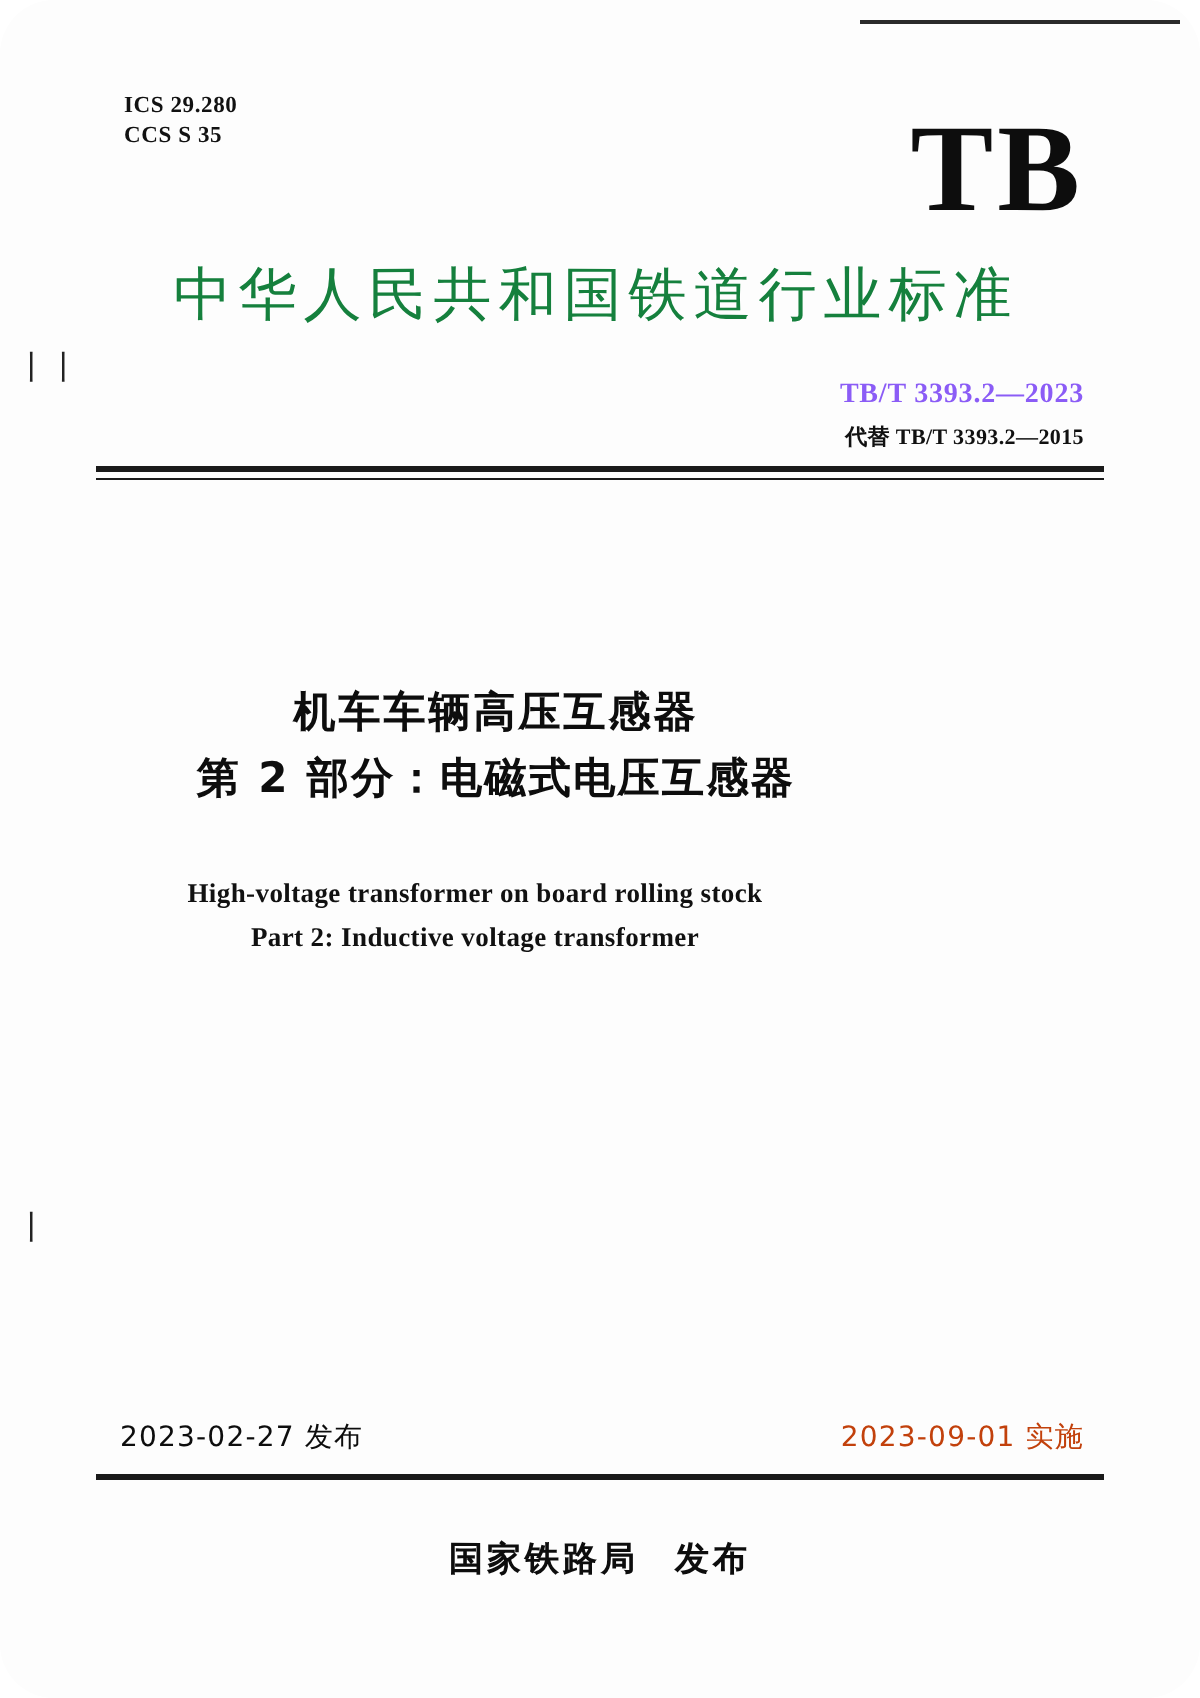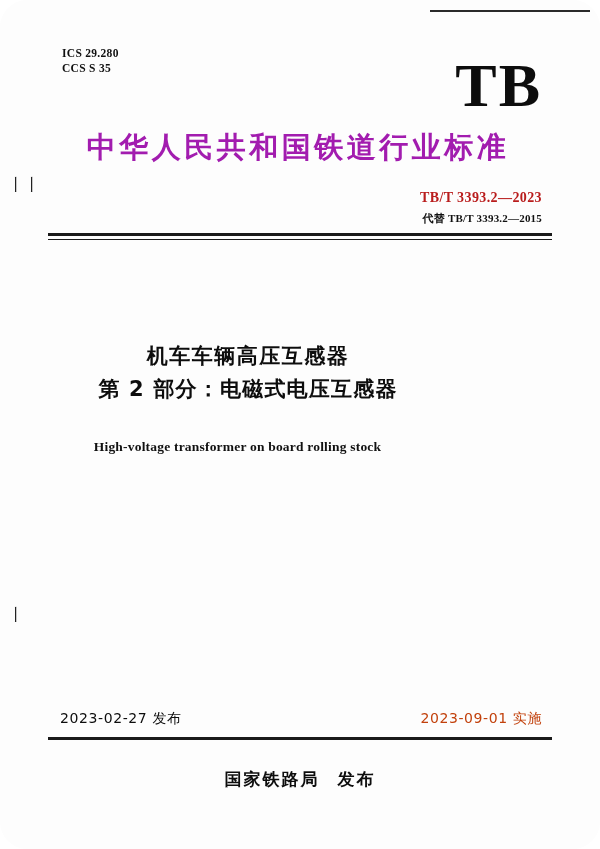--- a/index.html
+++ b/index.html
@@ -60,37 +60,37 @@
 
   
   .cn-main-title {
     position: absolute;
     top: 128px;
     left: 0;
     width: 596px;
     text-align: center;
     font-family: "DejaVu Sans", sans-serif;
     font-size: 29px;
-    font-weight: bold;
+    font-weight: normal;
     letter-spacing: 3.5px;
-    color: #a21caf;
+    color: #15803d;
     white-space: nowrap;
   }
 
   
   .std-number {
     position: absolute;
     top: 190px;
     right: 58px;
     text-align: right;
     font-family: "Liberation Serif", serif;
     font-size: 14px;
     font-weight: bold;
     letter-spacing: 0.4px;
-    color: #b91c1c;
+    color: #8b5cf6;
   }
   .std-replace {
     position: absolute;
     top: 211px;
     right: 58px;
     text-align: center;
     font-family: "Liberation Serif", serif;
     font-size: 11px;
     font-weight: bold;
     letter-spacing: 0.2px;
@@ -213,20 +213,21 @@
   <div class="margin-mark mark-1">丨丨</div>
   <div class="margin-mark mark-2">丨</div>
 
   <div class="doc-title">
     <div class="line1">机车车辆高压互感器</div>
     <div class="line2">第 2 部分：电磁式电压互感器</div>
   </div>
 
   <div class="doc-title-en">
     <div>High-voltage transformer on board rolling stock</div>
+    <div>Part 2: Inductive voltage transformer</div>
   </div>
 
   <div class="date-issue">2023-02-27 发布</div>
   <div class="date-impl">2023-09-01 实施</div>
 
   <div class="rule-thick rule-c"></div>
 
   <div class="publisher">
     <span>国家铁路局</span><span class="gap"></span><span>发布</span>
   </div>

